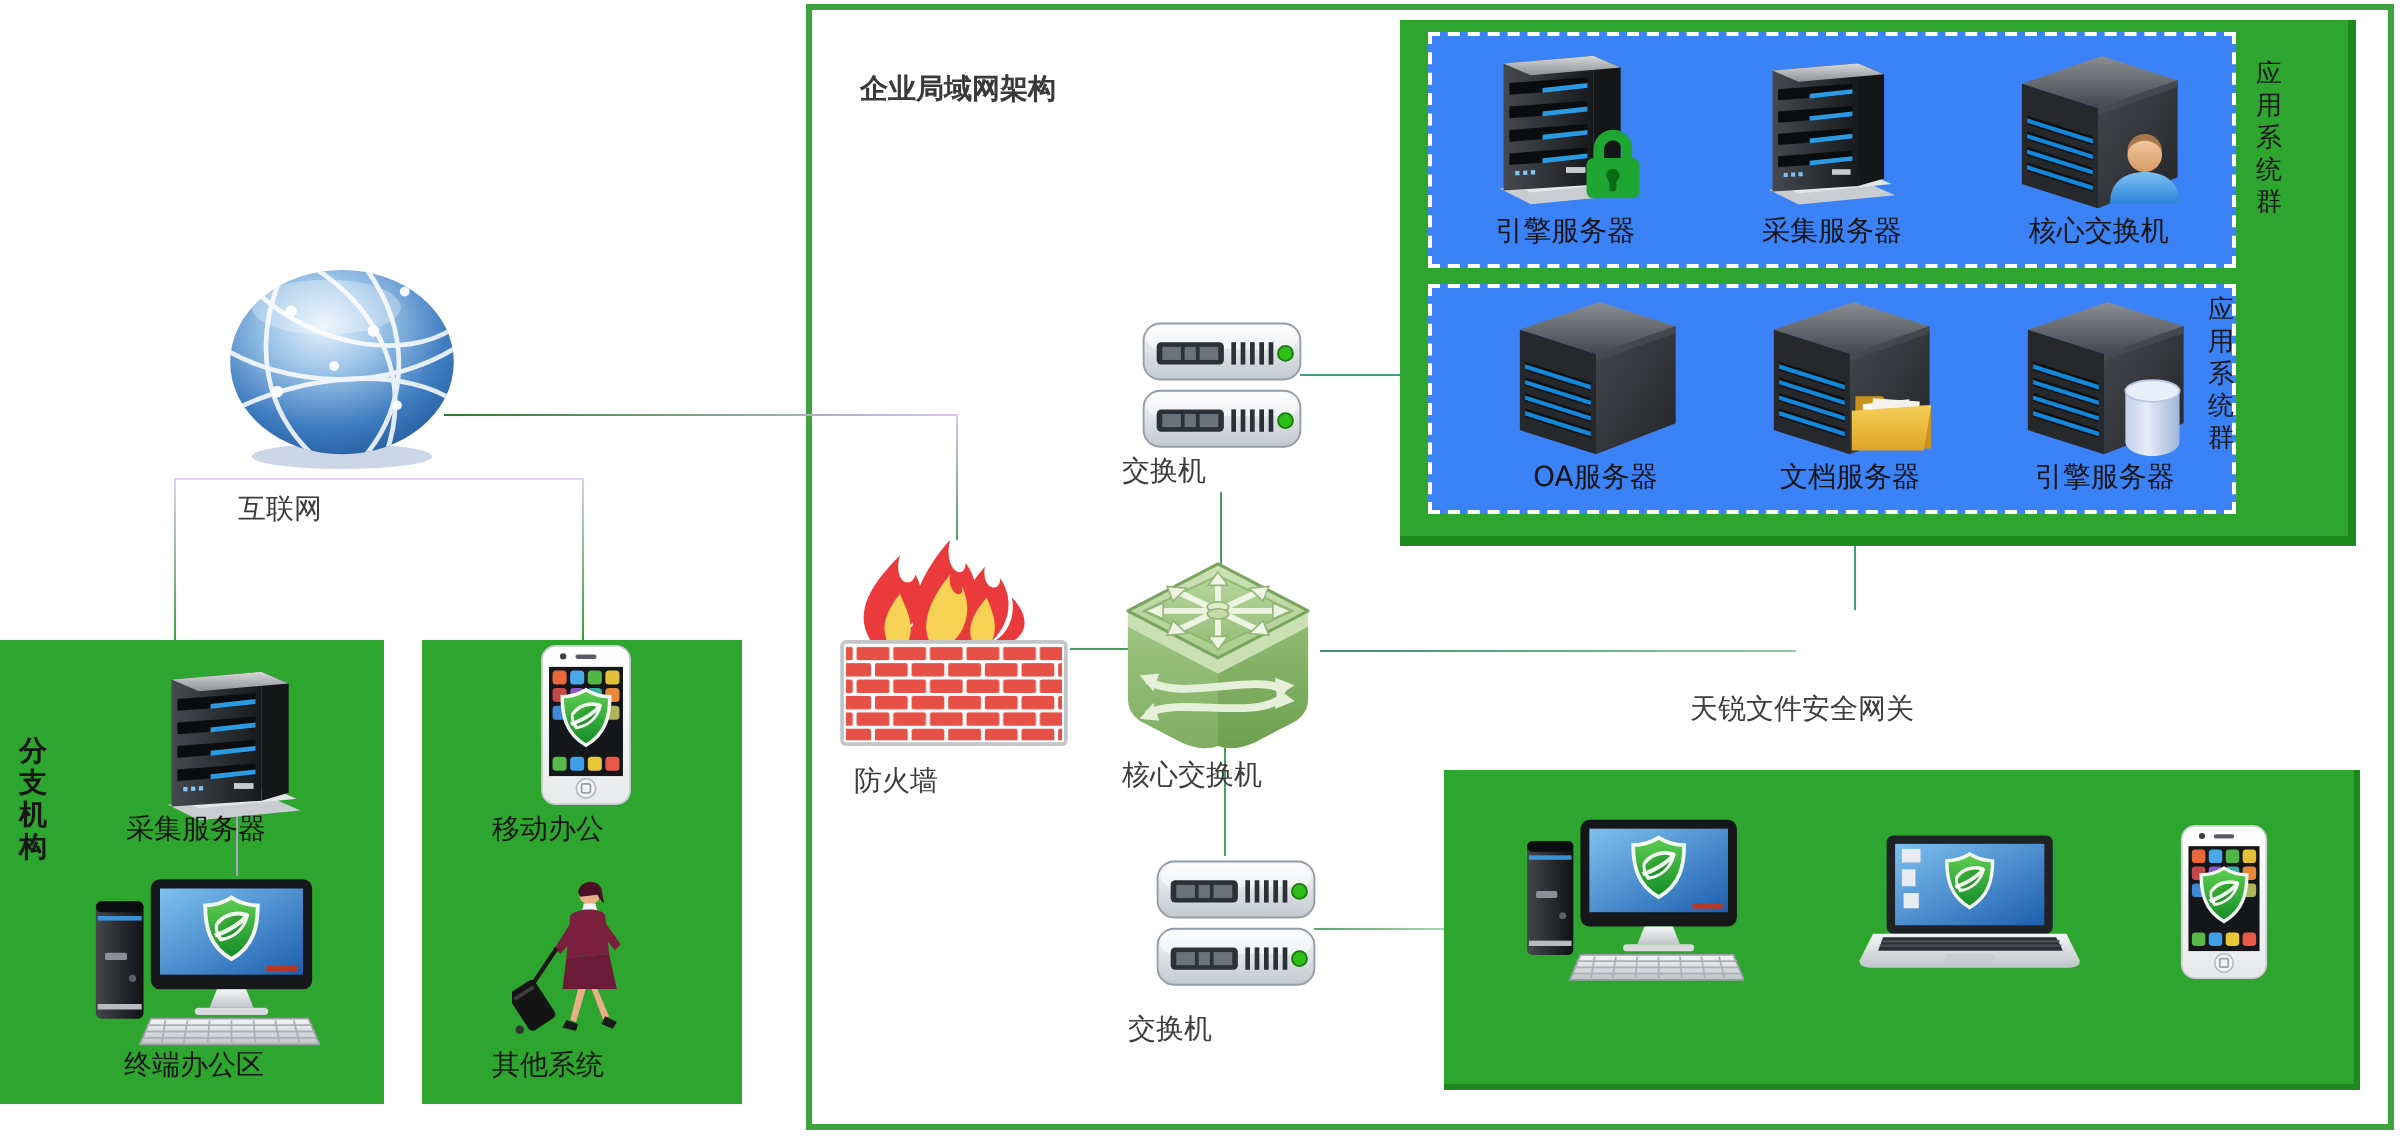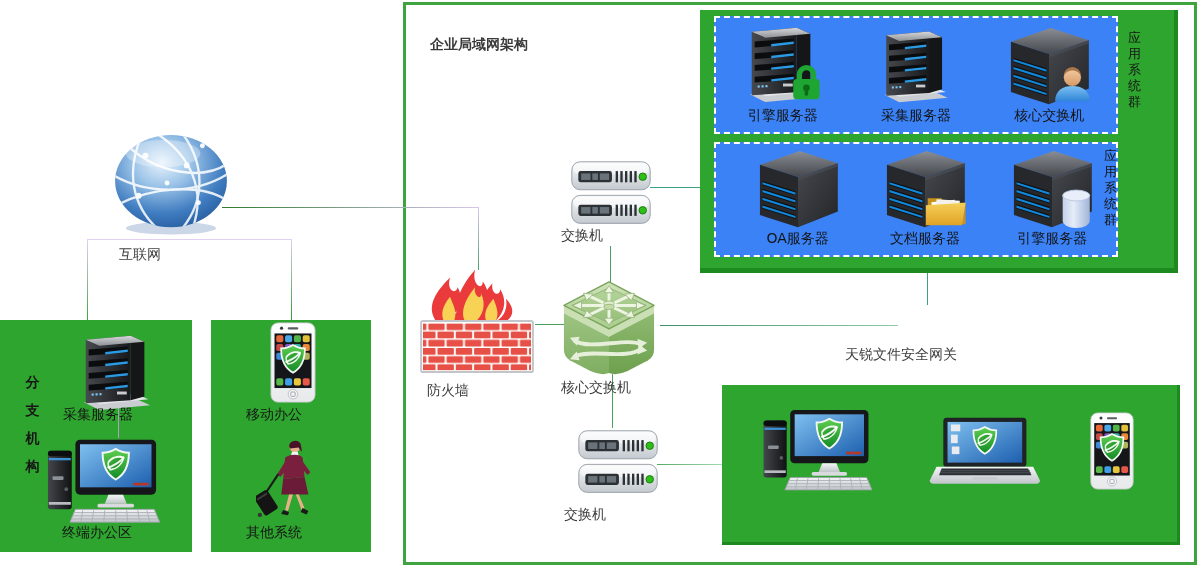--- a/index.html
+++ b/index.html
@@ -436,21 +436,21 @@
   <div class="line" style="left:660px;top:325px;width:238px;height:1px;background:linear-gradient(to right,#3f8f68,#90caa8);"></div>
   <div class="line" style="left:927px;top:273px;width:1px;height:32px;background:#3f9f85;"></div>
   <div class="line" style="left:657px;top:464px;width:65px;height:1px;background:linear-gradient(to right,#54ab64,#a6d8b2);"></div>
 
   <svg class="icon" style="left:112px;top:134px;width:118px;height:102px">
       <use href="#sym-globe"></use>
     </svg>
   <div class="lbl lbl-gray" style="left:119px;top:246px;width:100px;">互联网</div>
 
   <div class="zone" style="left:0;top:320px;width:192px;height:232px;"></div>
-  <div class="vlbl" style="left:24px;top:368px;font-weight:bold;font-size:14px;line-height:28px;">分支机构</div>
+  <div class="vlbl" style="left:8px;top:368px;font-weight:bold;font-size:14px;line-height:16px;">分支机构</div>
   <svg class="icon" style="left:72px;top:330px;width:90px;height:84px">
       <use href="#sym-tower"></use>
     </svg>
   <div class="lbl" style="left:63px;top:406px;width:100px;">采集服务器</div>
   <svg class="icon" style="left:44px;top:436px;width:116px;height:88px">
       <use href="#sym-desktop"></use>
     </svg>
   <div class="lbl" style="left:62px;top:524px;width:100px;">终端办公区</div>
 
   <div class="zone" style="left:211px;top:320px;width:160px;height:232px;"></div>

